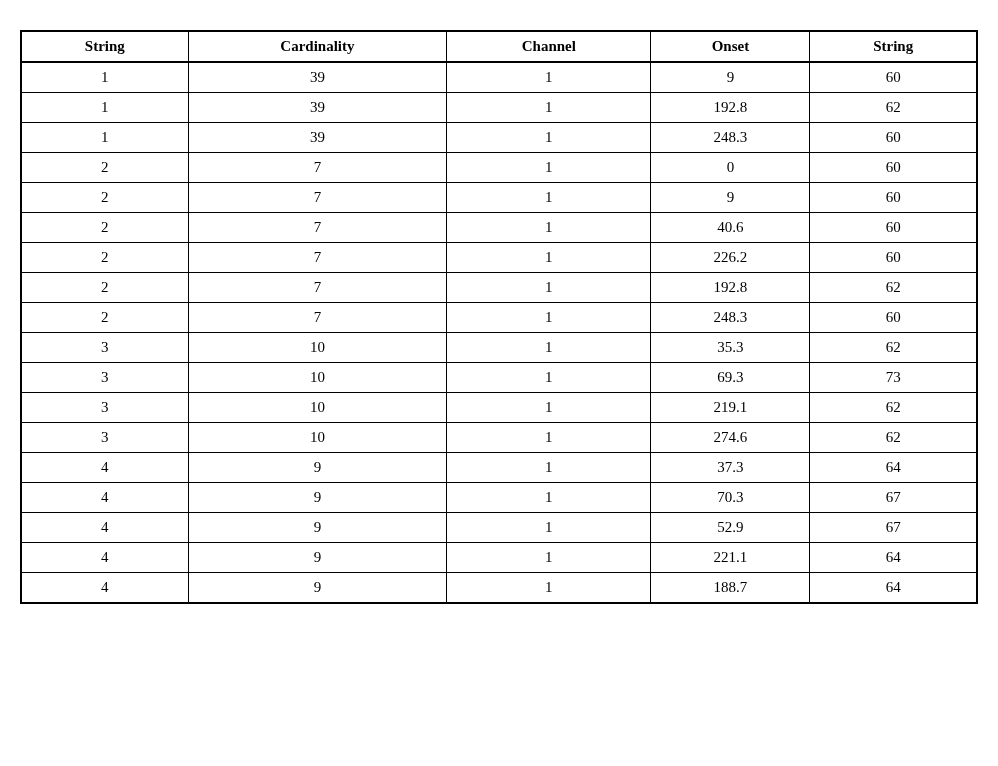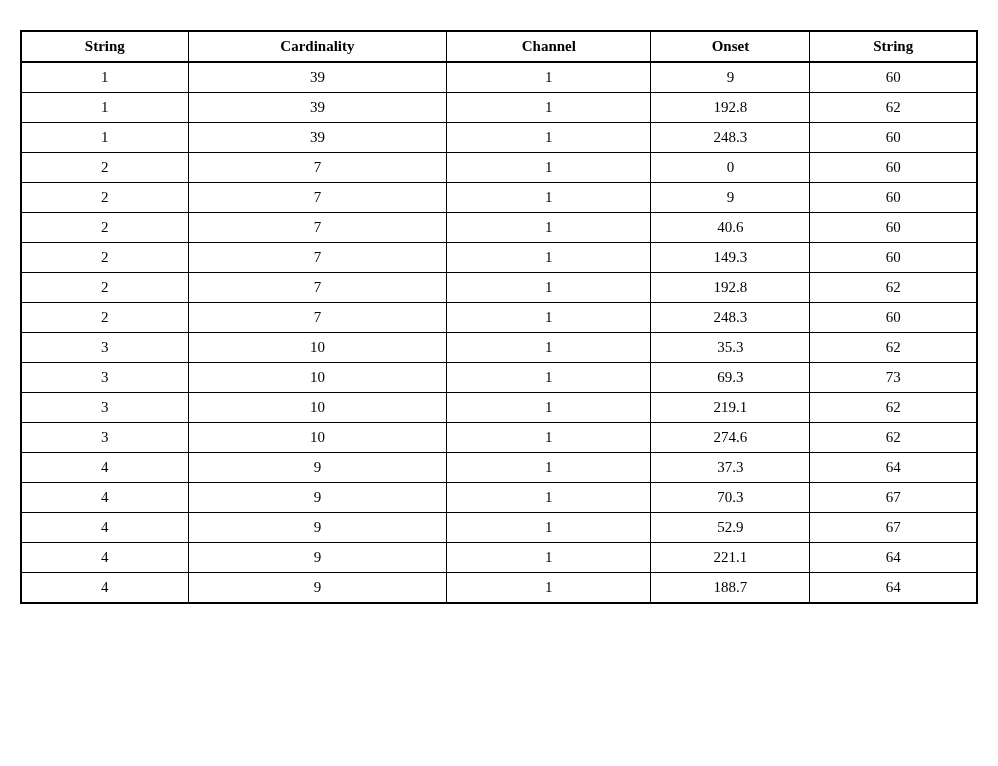--- a/index.html
+++ b/index.html
@@ -101,21 +101,21 @@
           <td>2</td>
           <td>7</td>
           <td>1</td>
           <td>40.6</td>
           <td>60</td>
         </tr>
         <tr>
           <td>2</td>
           <td>7</td>
           <td>1</td>
-          <td>149.3</td>
+          <td>226.2</td>
           <td>60</td>
         </tr>
         <tr>
           <td>2</td>
           <td>7</td>
           <td>1</td>
           <td>192.8</td>
           <td>62</td>
         </tr>
         <tr>

